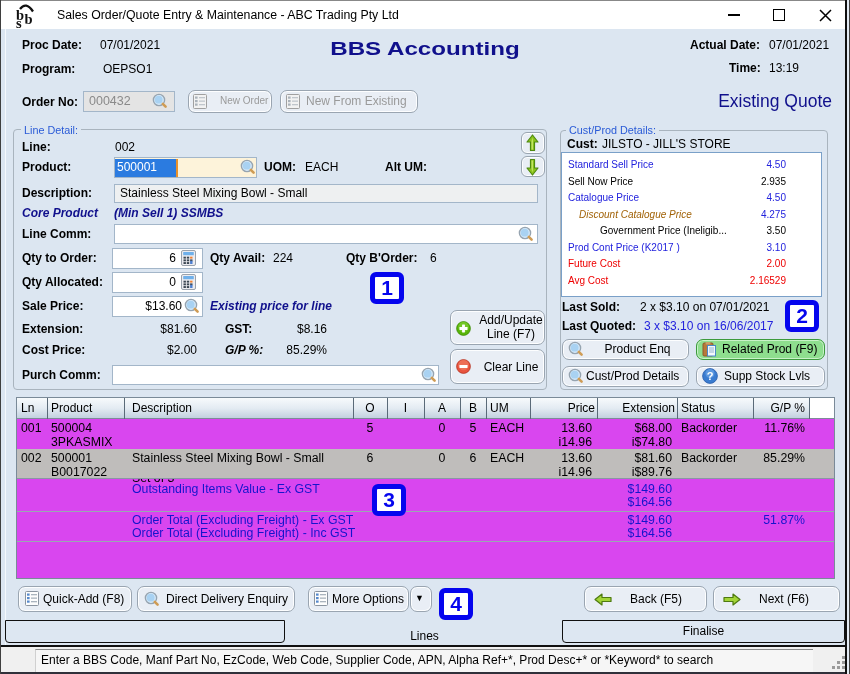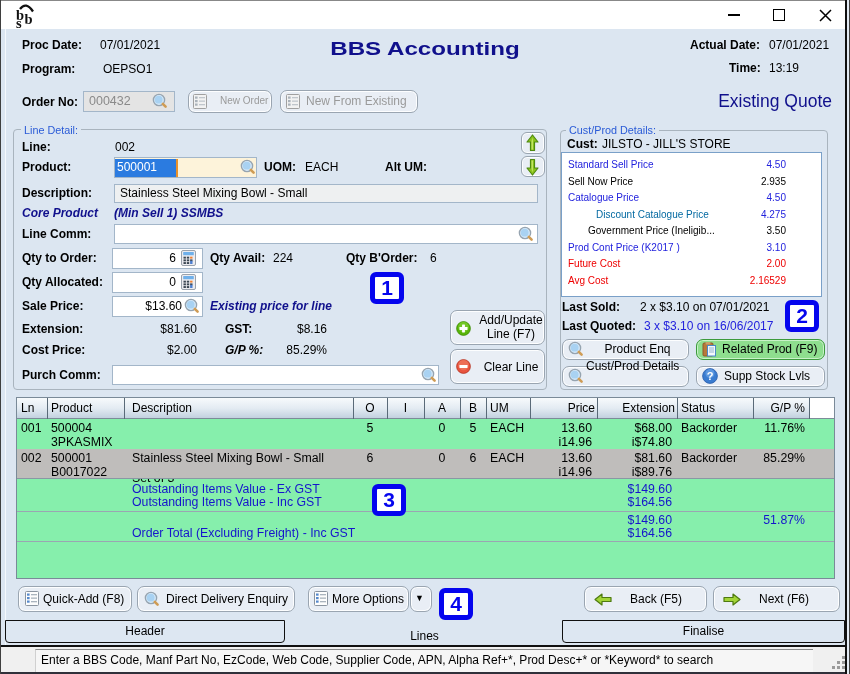--- a/index.html
+++ b/index.html
@@ -110,20 +110,21 @@
 
 <div class="abs" style="left:0;top:0;width:846px;height:29px;background:#fff;border-top:1px solid #888;box-sizing:border-box;"></div>
 <div class="abs" style="left:16px;top:3px;width:28px;height:27px;">
 <svg width="28" height="27" viewBox="0 0 28 27">
 <text x="0" y="17" font-family="Liberation Serif" font-size="14.5" font-weight="bold" fill="#111">b</text>
 <text x="0" y="25" font-family="Liberation Serif" font-size="14.5" font-weight="bold" fill="#111">s</text>
 <text x="8.5" y="20.5" font-family="Liberation Serif" font-size="14.5" font-weight="bold" fill="#111">b</text>
 <path d="M4 6 Q10 -2 17 8.5" fill="none" stroke="#111" stroke-width="2.3"></path>
 </svg>
 </div>
+<div class="abs" style="left:57px;top:8px;font-size:12.3px;color:#000;white-space:nowrap;">Sales Order/Quote Entry &amp; Maintenance - ABC Trading Pty Ltd</div>
 <div class="abs" style="left:728px;top:14px;width:12px;height:1.5px;background:#000;"></div>
 <div class="abs" style="left:773px;top:9px;width:10px;height:10px;border:1.5px solid #000;"></div>
 <svg class="abs" style="left:819px;top:9px;" width="13" height="13" viewBox="0 0 13 13">
       <path d="M1 1 L12 12 M12 1 L1 12" stroke="#000" stroke-width="1.5"></path>
     </svg>
 
 <div class="abs t125 b" style="left:22px;top:38px;">Proc Date:</div>
 <div class="abs t125" style="left:100px;top:38px;">07/01/2021</div>
 <div class="abs t125 b" style="left:22px;top:62px;">Program:</div>
 <div class="abs t125" style="left:103px;top:62px;">OEPSO1</div>
@@ -253,23 +254,23 @@
 
 <div class="abs t125 b" style="left:567px;top:137px;">Cust:</div>
 <div class="abs t125" style="left:602px;top:137px;">JILSTO - JILL'S STORE</div>
 <div class="abs" style="left:561px;top:152px;width:261px;height:145px;background:#fff;border:1px solid #7aa0c8;box-sizing:border-box;"></div>
 <div class="abs t13" style="left:568px;top:157px;color:#2222DD;">Standard Sell Price</div>
 <div class="abs t13" style="left:686px;top:157px;width:100px;text-align:right;color:#2222DD;">4.50</div>
 <div class="abs t13" style="left:568px;top:173.5px;">Sell Now Price</div>
 <div class="abs t13" style="left:686px;top:173.5px;width:100px;text-align:right;">2.935</div>
 <div class="abs t13" style="left:568px;top:190px;color:#2222DD;">Catalogue Price</div>
 <div class="abs t13" style="left:686px;top:190px;width:100px;text-align:right;color:#2222DD;">4.50</div>
-<div class="abs t13" style="left:596px;top:206.5px;color:#0369a1;">Discount Catalogue Price</div>
+<div class="abs t13" style="left:579px;top:206.5px;color:#a16207;font-style:italic;">Discount Catalogue Price</div>
 <div class="abs t13" style="left:686px;top:206.5px;width:100px;text-align:right;color:#2222DD;">4.275</div>
-<div class="abs t13" style="left:588px;top:223px;">Government Price (Ineligib...</div>
+<div class="abs t13" style="left:600px;top:223px;">Government Price (Ineligib...</div>
 <div class="abs t13" style="left:686px;top:223px;width:100px;text-align:right;">3.50</div>
 <div class="abs t13" style="left:568px;top:239.5px;color:#2222DD;">Prod Cont Price (K2017 )</div>
 <div class="abs t13" style="left:686px;top:239.5px;width:100px;text-align:right;color:#2222DD;">3.10</div>
 <div class="abs t13" style="left:568px;top:256px;color:#ee0000;">Future Cost</div>
 <div class="abs t13" style="left:686px;top:256px;width:100px;text-align:right;color:#ee0000;">2.00</div>
 <div class="abs t13" style="left:568px;top:272.5px;color:#ee0000;">Avg Cost</div>
 <div class="abs t13" style="left:686px;top:272.5px;width:100px;text-align:right;color:#ee0000;">2.16529</div>
 
 <div class="abs t125 b" style="left:562px;top:300px;">Last Sold:</div>
 <div class="abs t125" style="left:640px;top:300px;">2 x $3.10 on 07/01/2021</div>
@@ -283,28 +284,28 @@
 <div class="abs t125" style="left:590px;top:342px;width:95px;text-align:center;">Product Enq</div>
 <div class="btn" style="left:696px;top:339px;width:129px;height:21px;background:#8ede8e;border-color:#3c9a3c;box-shadow:inset 0 0 0 1px #c8f2c8;"></div>
 <svg class="abs" style="left:702px;top:341px;" width="14" height="16" viewBox="0 0 14 15">
       <use href="#clip"></use>
     </svg>
 <div class="abs t125" style="left:722px;top:342px;">Related Prod (F9)</div>
 <div class="btn" style="left:562px;top:366px;width:127px;height:21px;"></div>
 <svg class="abs" style="left:568px;top:368px;" width="16" height="16">
       <use href="#mag"></use>
     </svg>
-<div class="abs t125" style="left:586px;top:359px;">Cust/Prod Details</div>
+<div class="abs t125" style="left:586px;top:369px;">Cust/Prod Details</div>
 <div class="btn" style="left:696px;top:366px;width:129px;height:21px;"></div>
 <svg class="abs" style="left:702px;top:368px;" width="16" height="16">
       <use href="#quest"></use>
     </svg>
 <div class="abs t125" style="left:724px;top:369px;">Supp Stock Lvls</div>
 
-<div class="abs" style="left:16px;top:397px;width:819px;height:182px;background:#86efac;border:1px solid #7a8a98;box-sizing:border-box;">
+<div class="abs" style="left:16px;top:397px;width:819px;height:182px;background:#d946ef;border:1px solid #7a8a98;box-sizing:border-box;">
 <div class="abs" style="left:0;top:0;width:817px;height:21px;background:linear-gradient(#f7fafc,#e3ebf2 52%,#c2d1df);border-bottom:1px solid #7d8b99;box-sizing:border-box;"></div>
 <div class="abs" style="left:792px;top:0;width:25px;height:20px;background:#fff;"></div>
 <div class="vdiv" style="left:30px;"></div>
       <div class="vdiv" style="left:107px;"></div>
       <div class="vdiv" style="left:336px;"></div>
       <div class="vdiv" style="left:370px;"></div>
       <div class="vdiv" style="left:407px;"></div>
       <div class="vdiv" style="left:443px;"></div>
       <div class="vdiv" style="left:469px;"></div>
       <div class="vdiv" style="left:513px;"></div>
@@ -345,23 +346,23 @@
 <div class="cell" style="left:407px;top:53px;width:36px;text-align:center;">0</div>
 <div class="cell" style="left:443px;top:53px;width:26px;text-align:center;">6</div>
 <div class="cell" style="left:473px;top:53px;">EACH</div>
 <div class="cell" style="left:500px;top:53px;width:75px;text-align:right;">13.60<br>i14.96</div>
 <div class="cell" style="left:580px;top:53px;width:75px;text-align:right;">$81.60<br>i$89.76</div>
 <div class="cell" style="left:664px;top:53px;">Backorder</div>
 <div class="cell" style="left:712px;top:53px;width:76px;text-align:right;">85.29%</div>
 
 <div class="cell sumtxt" style="left:115px;top:84px;">Outstanding Items Value - Ex GST</div>
 <div class="cell sumtxt" style="left:580px;top:84px;width:75px;text-align:right;">$149.60</div>
-<div class="cell sumtxt" style="left:115px;top:97px;">Outstanding Items Value - Inc GST</div>
 <div class="cell sumtxt" style="left:580px;top:97px;width:75px;text-align:right;">$164.56</div>
 <div class="abs" style="left:0;top:113px;width:817px;height:1px;background:#9aa6b2;"></div>
+<div class="cell sumtxt" style="left:115px;top:115px;">Order Total (Excluding Freight) - Ex GST</div>
 <div class="cell sumtxt" style="left:580px;top:115px;width:75px;text-align:right;">$149.60</div>
 <div class="cell sumtxt" style="left:712px;top:115px;width:76px;text-align:right;">51.87%</div>
 <div class="cell sumtxt" style="left:115px;top:128px;">Order Total (Excluding Freight) - Inc GST</div>
 <div class="cell sumtxt" style="left:580px;top:128px;width:75px;text-align:right;">$164.56</div>
 <div class="abs" style="left:0;top:143px;width:817px;height:1px;background:#9aa6b2;"></div>
 </div>
 
 <div class="btn" style="left:18px;top:586px;width:114px;height:26px;"></div>
 <svg class="abs" style="left:25px;top:591px;" width="14" height="15">
       <use href="#form"></use>
@@ -384,21 +385,20 @@
       <use href="#arrowL"></use>
     </svg>
 <div class="abs t125" style="left:630px;top:592px;">Back (F5)</div>
 <div class="btn" style="left:713px;top:586px;width:127px;height:26px;"></div>
 <svg class="abs" style="left:723px;top:593px;" width="18" height="13" viewBox="0 0 18 13">
       <use href="#arrowR"></use>
     </svg>
 <div class="abs t125" style="left:759px;top:592px;">Next (F6)</div>
 
 <div class="abs" style="left:5px;top:620px;width:280px;height:23px;background:#dde7f2;border:1.5px solid #101010;border-radius:0 0 4px 4px;box-sizing:border-box;"></div>
-<div class="abs" style="left:5px;top:624px;width:280px;text-align:center;font-size:12px;">Header</div>
 <div class="abs" style="left:562px;top:620px;width:283px;height:23px;background:#dde7f2;border:1.5px solid #101010;border-radius:0 0 4px 4px;box-sizing:border-box;"></div>
 <div class="abs" style="left:562px;top:624px;width:283px;text-align:center;font-size:12px;">Finalise</div>
 <div class="abs" style="left:287px;top:629px;width:275px;text-align:center;font-size:12px;">Lines</div>
 <div class="abs" style="left:0;top:645px;width:850px;height:2.5px;background:#101010;"></div>
 
 <div class="abs" style="left:0;top:647px;width:850px;height:25px;background:#f0f0f0;"></div>
 <div class="abs" style="left:35px;top:649px;width:778px;height:23px;background:#f6f6f6;border-top:1px solid #888;border-left:1px solid #d0d0d0;box-sizing:border-box;"></div>
 <div class="abs" style="left:41px;top:653px;font-size:12px;color:#000;white-space:nowrap;">Enter a BBS Code, Manf Part No, EzCode, Web Code, Supplier Code, APN, Alpha Ref+*, Prod Desc+* or *Keyword* to search</div>
 <svg class="abs" style="left:831px;top:656px;" width="15" height="15">
       <g fill="#9a9a9a">

